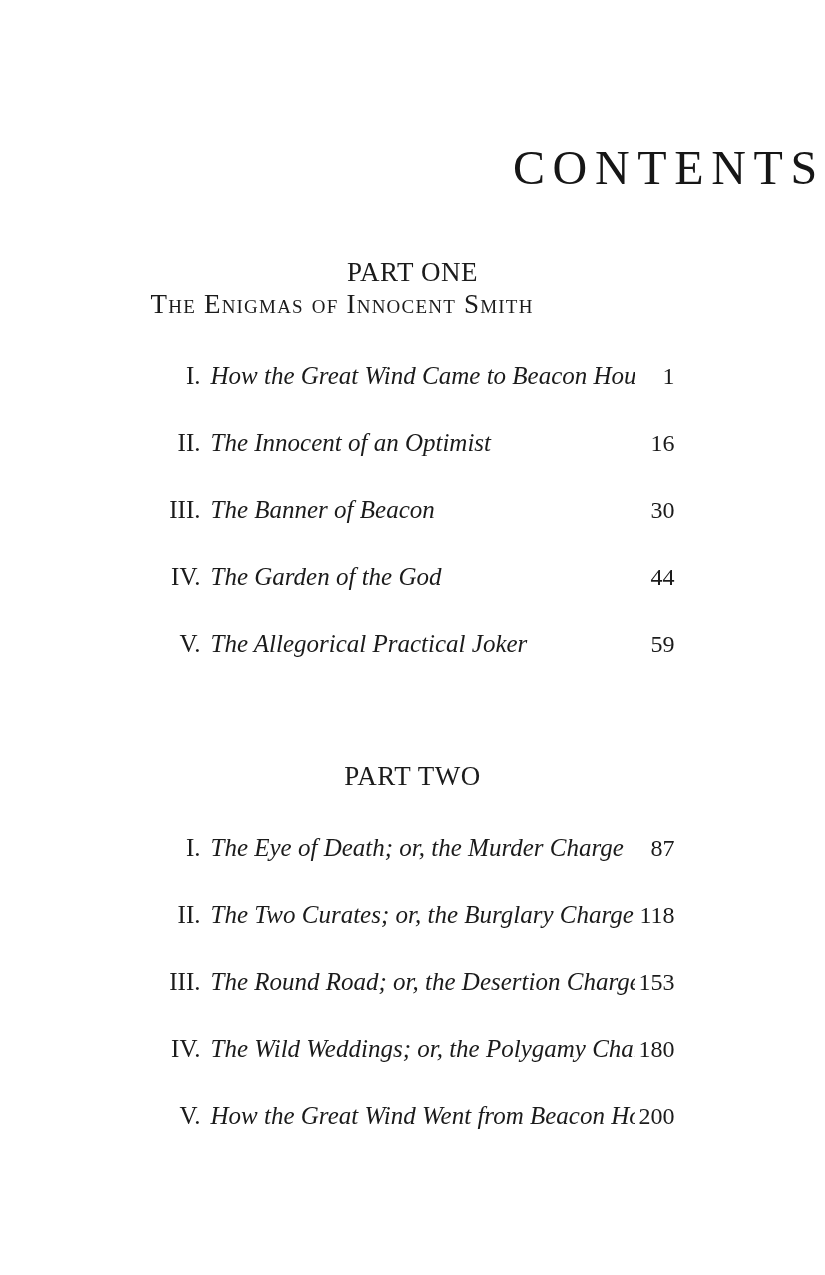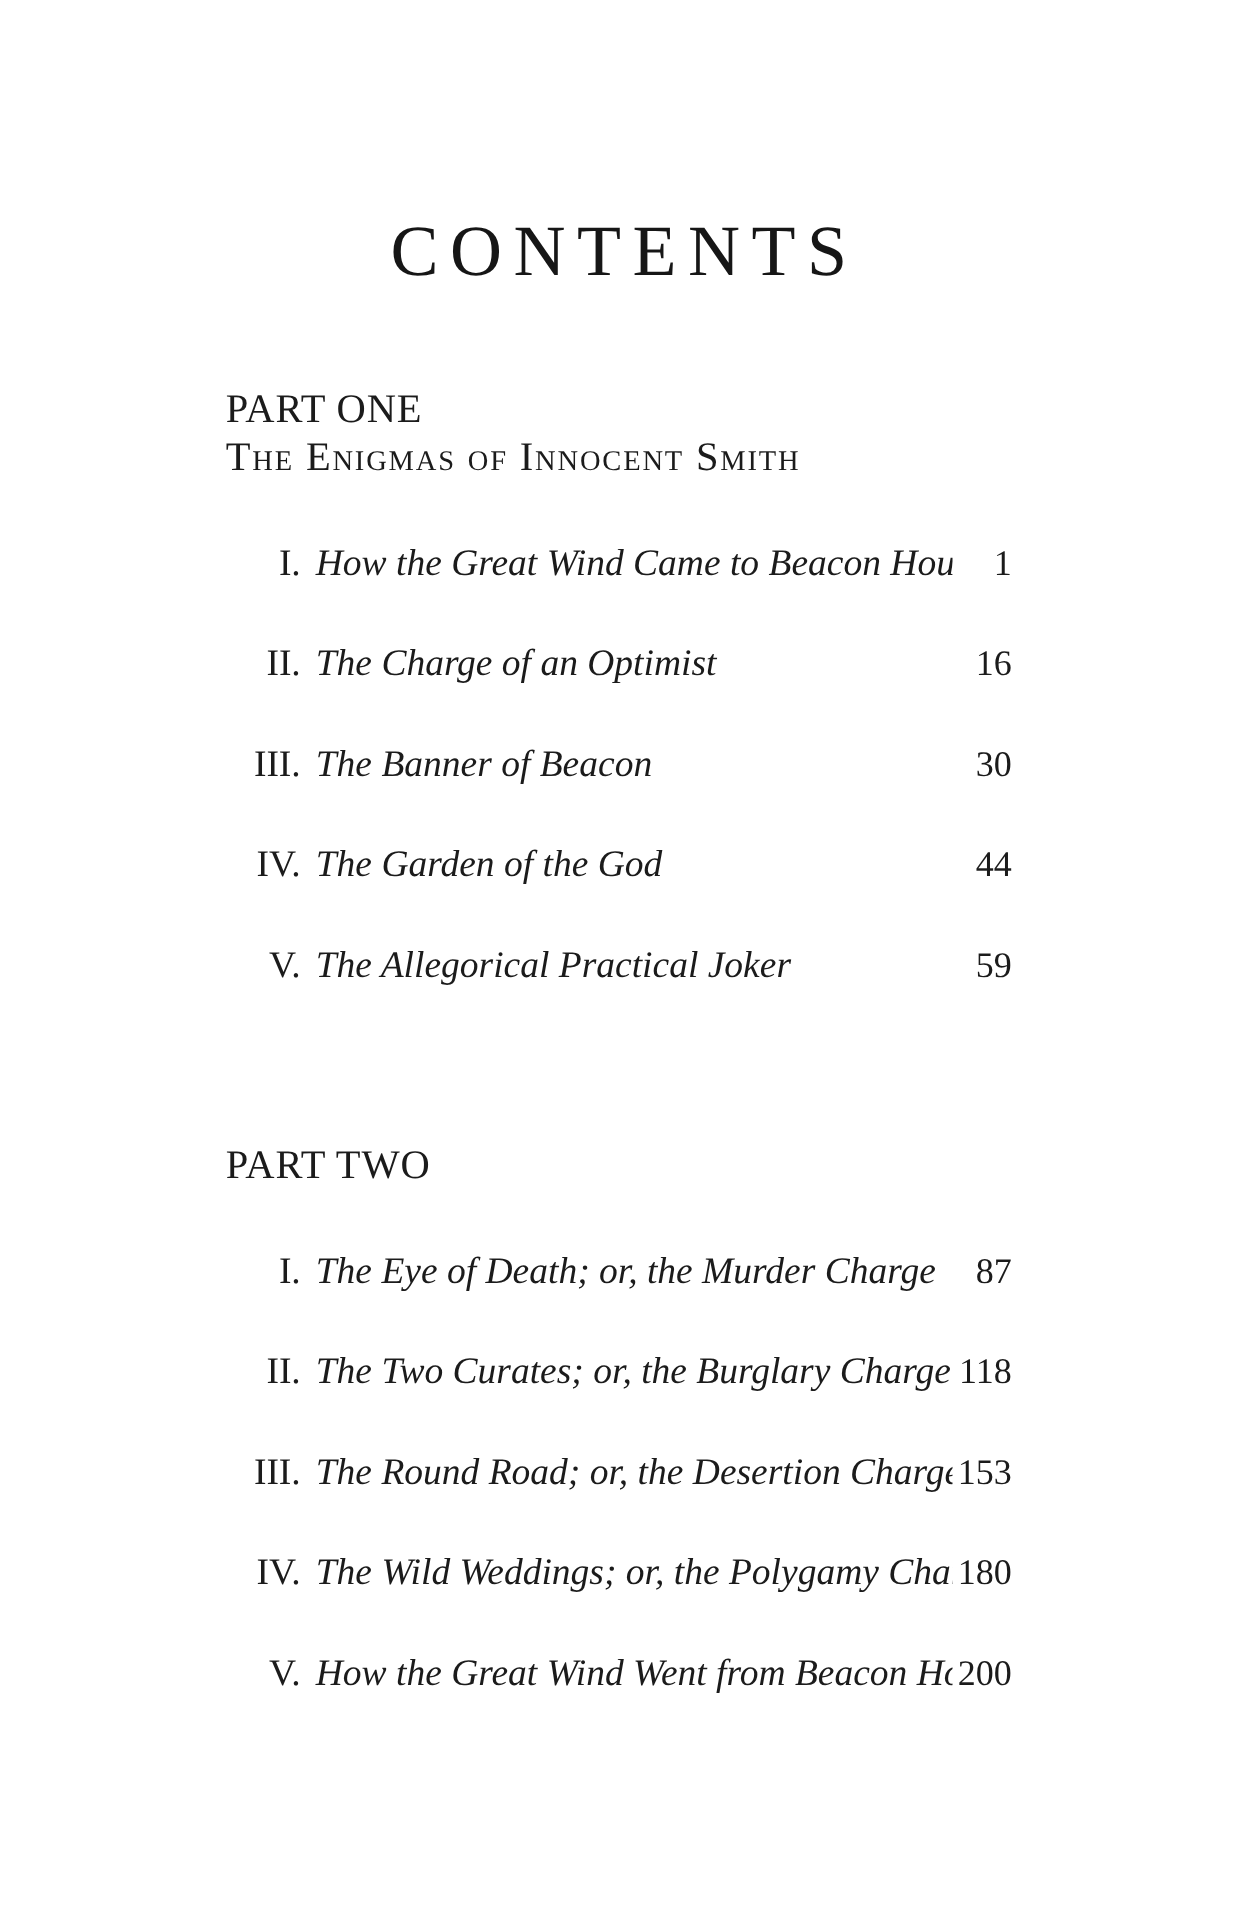--- a/index.html
+++ b/index.html
@@ -17,38 +17,38 @@
     padding-top: 142px;
     overflow: hidden;
   }
 
   .content-block {
     width: 524px;
     margin: 0 auto;
   }
 
   .book-title {
-    text-align: center;
+    text-align: right;
     font-size: 48px;
     font-weight: 400;
     line-height: 52px;
     letter-spacing: 0.16em;
     text-indent: 0.16em; 
     color: #161616;
   }
 
   .part {
     margin-top: 62px;
   }
   .part.part-two {
     margin-top: 100px;
   }
 
   .part-heading {
-    text-align: left;
+    text-align: center;
     font-size: 27px;
     font-weight: 400;
     line-height: 32px;
     letter-spacing: 0.02em;
     color: #1b1b1b;
   }
 
   .part-subheading {
     text-align: left;
     font-size: 27px;
@@ -116,21 +116,21 @@
       <h3 class="part-subheading">The Enigmas of Innocent Smith</h3>
 
       <div class="entries">
         <div class="toc-entry">
           <span class="chapter-numeral">I.</span>
           <span class="chapter-title">How the Great Wind Came to Beacon House</span>
           <span class="page-number">1</span>
         </div>
         <div class="toc-entry">
           <span class="chapter-numeral">II.</span>
-          <span class="chapter-title">The Charge of an Optimist</span>
+          <span class="chapter-title">The Innocent of an Optimist</span>
           <span class="page-number">16</span>
         </div>
         <div class="toc-entry">
           <span class="chapter-numeral">III.</span>
           <span class="chapter-title">The Banner of Beacon</span>
           <span class="page-number">30</span>
         </div>
         <div class="toc-entry">
           <span class="chapter-numeral">IV.</span>
           <span class="chapter-title">The Garden of the God</span>

